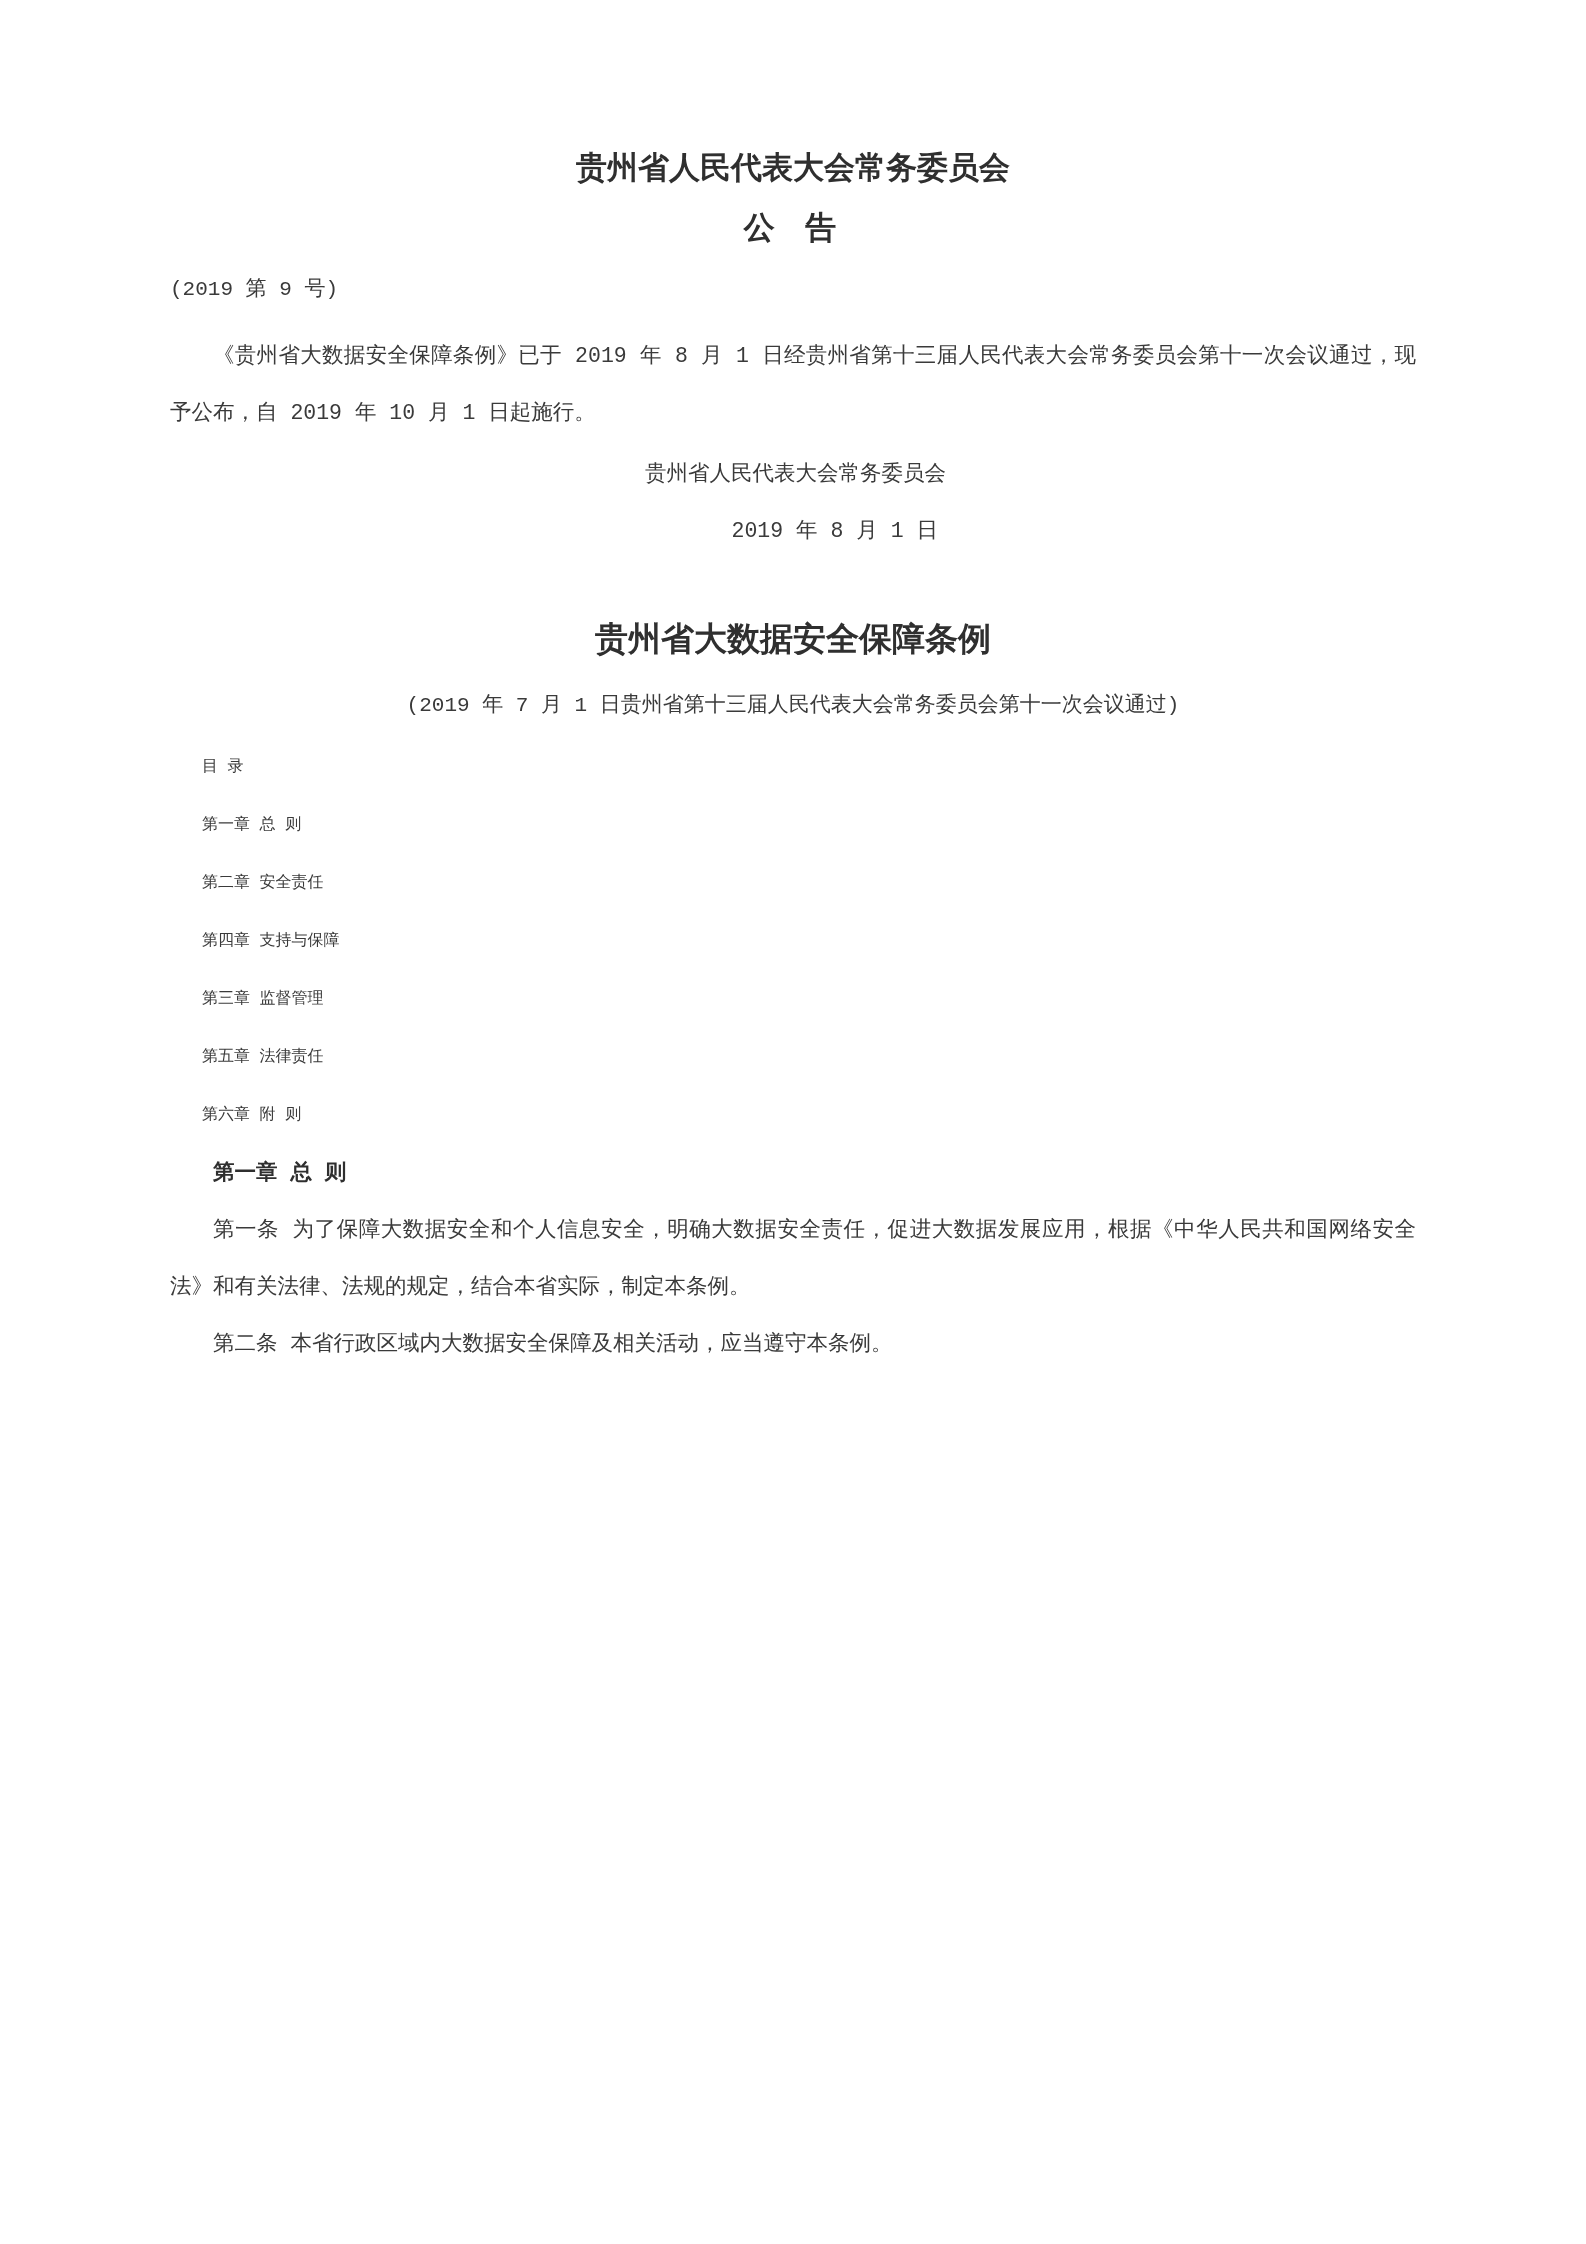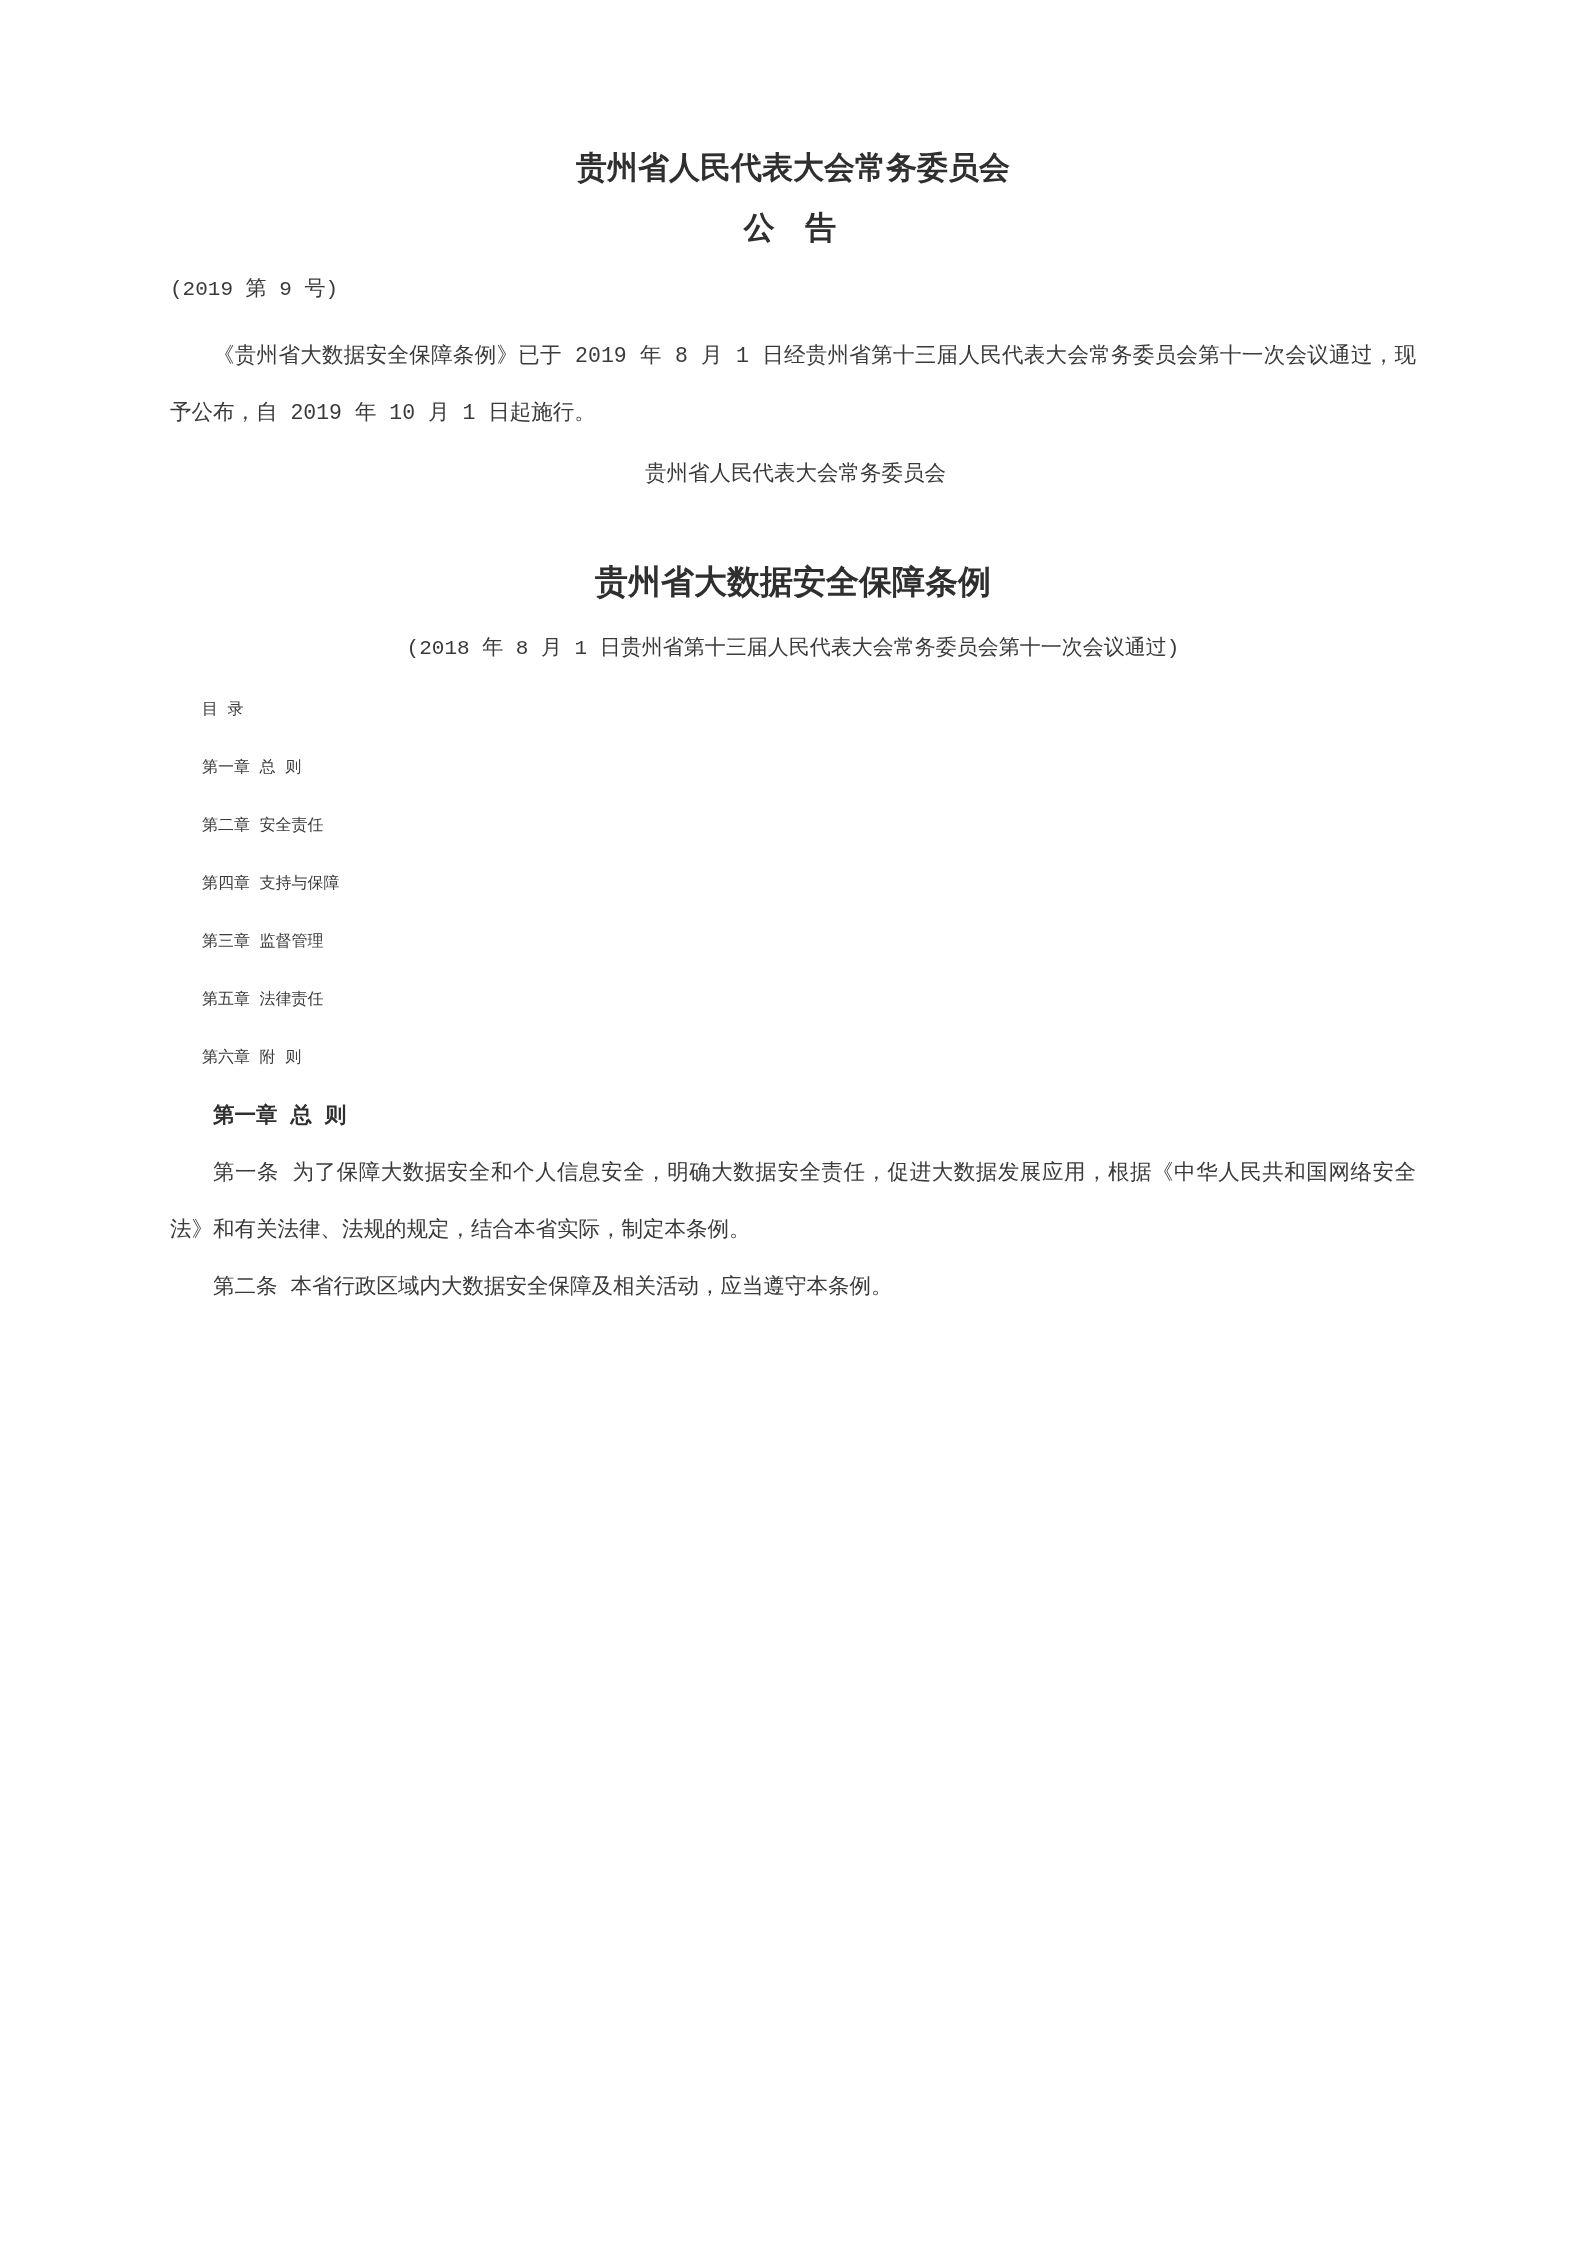--- a/index.html
+++ b/index.html
@@ -108,24 +108,25 @@
   <h1 class="org-title">贵州省人民代表大会常务委员会</h1>
 
   <h1 class="gonggao-title">公 告</h1>
 
   <div class="doc-number">(2019 第 9 号)</div>
 
   <p class="body-par">《贵州省大数据安全保障条例》已于 2019 年 8 月 1 日经贵州省第十三届人民代表大会常务委员会第十一次会议通过，现予公布，自 2019 年 10 月 1 日起施行。</p>
 
   <div class="sig-org">贵州省人民代表大会常务委员会</div>
 
+  <div class="sig-date">2019 年 8 月 1 日</div>
 
   <h2 class="law-title">贵州省大数据安全保障条例</h2>
 
-  <div class="law-subtitle">(2018 年 8 月 1 日贵州省第十三届人民代表大会常务委员会第十一次会议通过)</div>
+  <div class="law-subtitle">(2019 年 7 月 1 日贵州省第十三届人民代表大会常务委员会第十一次会议通过)</div>
 
   <div class="toc">
     <div class="toc-line">目 录</div>
     <div class="toc-line">第一章 总 则</div>
     <div class="toc-line">第二章 安全责任</div>
     <div class="toc-line">第四章 支持与保障</div>
     <div class="toc-line">第三章 监督管理</div>
     <div class="toc-line">第五章 法律责任</div>
     <div class="toc-line">第六章 附 则</div>
   </div>

